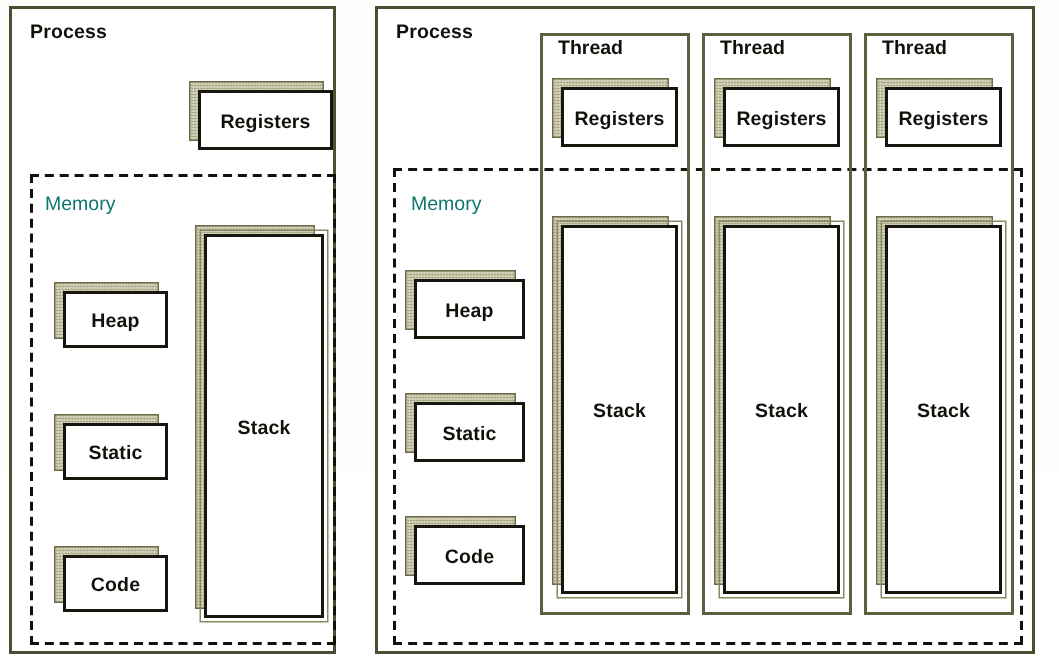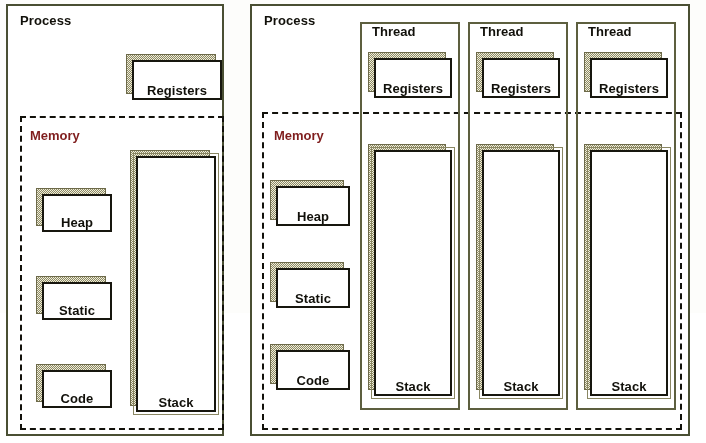--- a/index.html
+++ b/index.html
@@ -50,22 +50,22 @@
     border: 2px dashed #12110b;
     box-sizing: border-box;
     background: transparent;
   }
   .mem-left  { left: 12px; top: 110px; width: 204px; height: 314px; }
   .mem-right { left: 10px; top: 106px; width: 420px; height: 318px; }
 
   .memory-title {
     position: absolute;
     font-size: 13px;
-    font-weight: bold;
-    color: #7f1d1d;
+    font-weight: normal;
+    color: #0f766e;
     white-space: nowrap;
   }
 
   
   
   .sbox {
     position: absolute;
     box-sizing: border-box;
   }
   .sbox .shadow {
@@ -84,21 +84,21 @@
   .sbox .face {
     position: absolute;
     left: 6px;
     top: 6px;
     right: 0;
     bottom: 0;
     background: #ffffff;
     border: 2px solid #17160e;
     box-sizing: border-box;
     display: flex;
-    align-items: flex-end;
+    align-items: center;
     justify-content: center;
   }
   .sbox .label {
     font-size: 13px;
     font-weight: bold;
     color: #11100a;
     white-space: nowrap;
     letter-spacing: 0.1px;
   }
   

